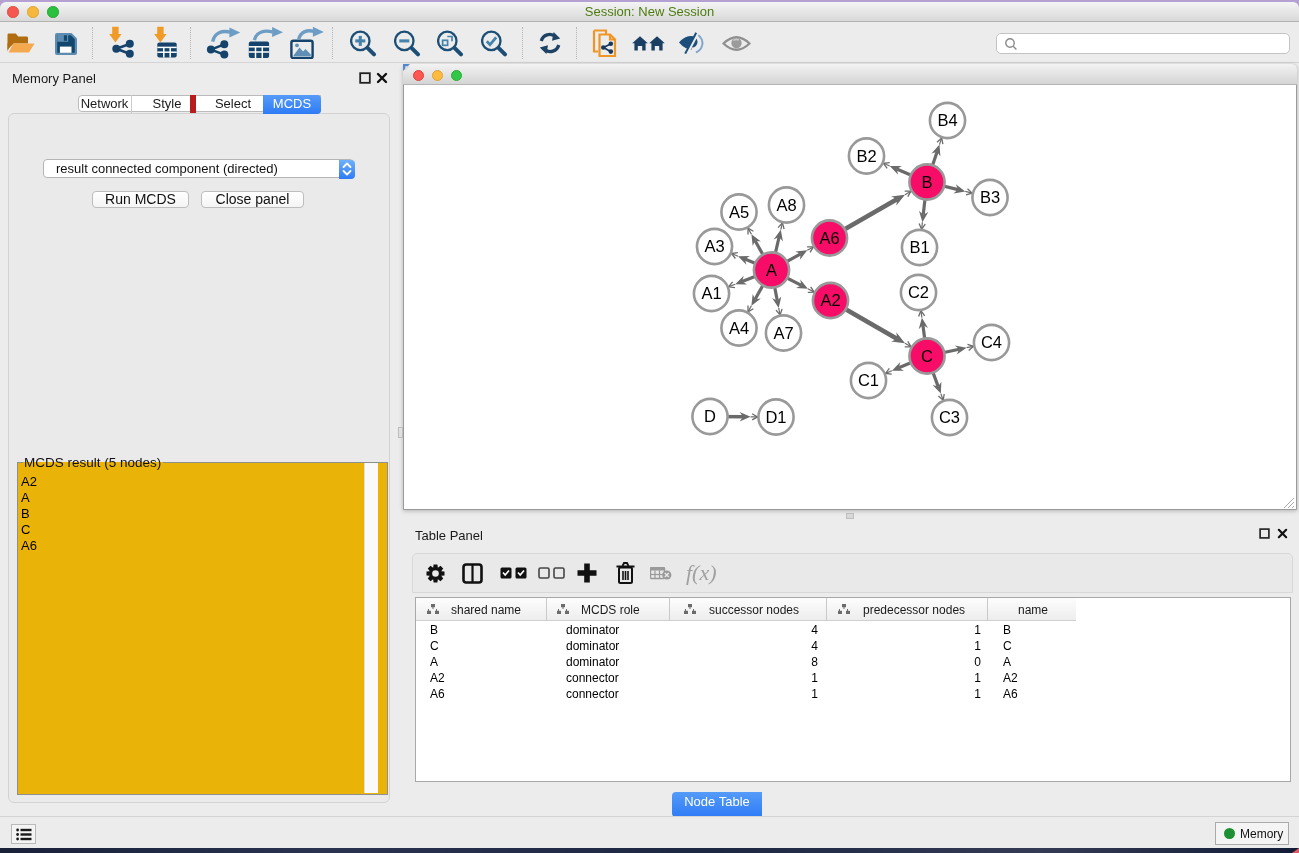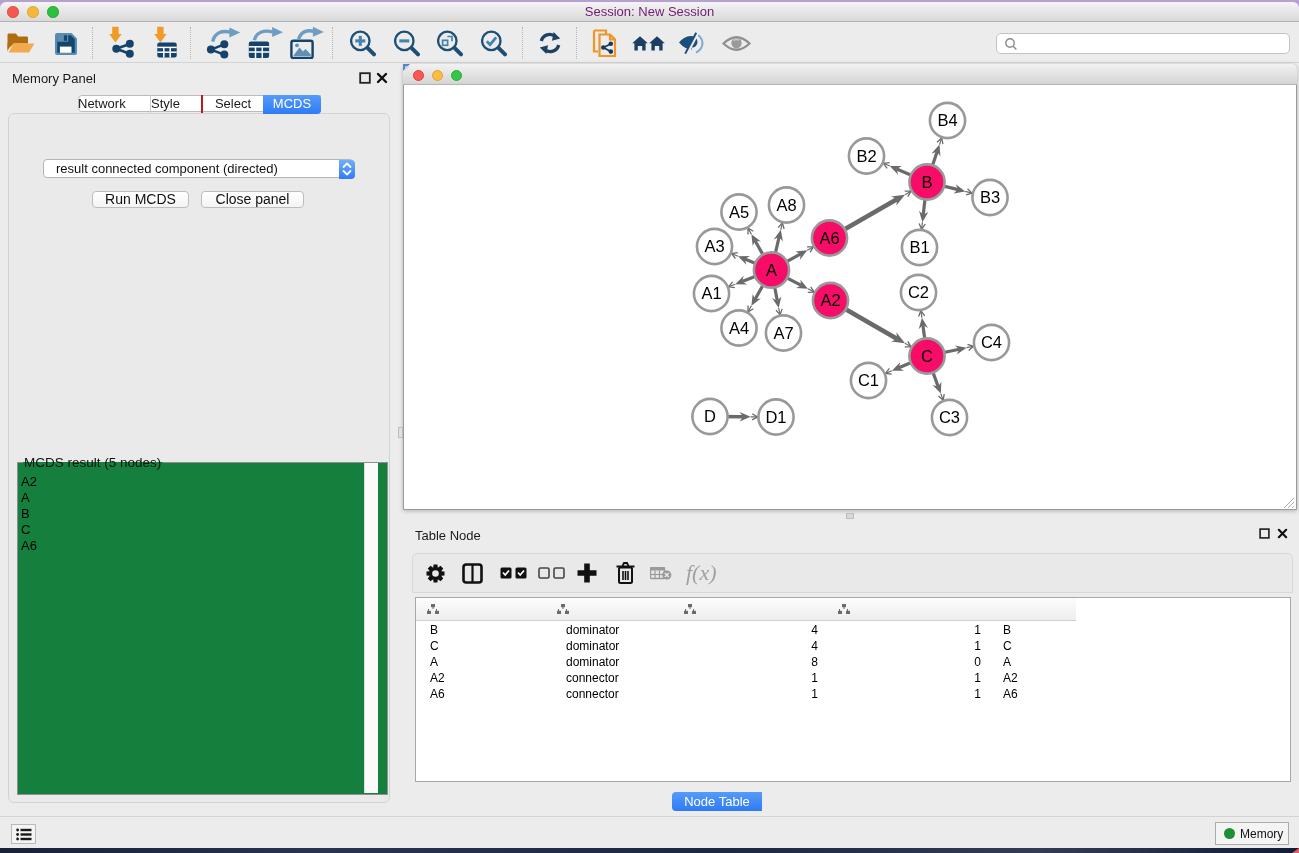--- a/index.html
+++ b/index.html
@@ -12,21 +12,21 @@
 </head>
 <body>
 <div style="position:absolute;left:0;top:0;width:1299px;height:853px;filter:opacity(1)">
 
 <div class="abs" style="left:0;top:0;width:1299px;height:10px;background:#b5a0d2"></div>
 
 <div class="abs" style="left:0;top:2px;width:1299px;height:20px;background:linear-gradient(#f4f4f4,#d9d9d9);border-bottom:1px solid #b3b3b3;border-radius:6px 6px 0 0"></div>
 <div class="abs" style="left:7.1px;top:6.2px;width:11.5px;height:11.5px;border-radius:50%;background:#f55851;border:0.5px solid #dd4b43"></div>
 <div class="abs" style="left:27.1px;top:6.2px;width:11.5px;height:11.5px;border-radius:50%;background:#f6b73d;border:0.5px solid #dfa32f"></div>
 <div class="abs" style="left:47.2px;top:6.2px;width:11.5px;height:11.5px;border-radius:50%;background:#2bc03e;border:0.5px solid #27a337"></div>
-<div class="abs" style="left:0;top:4px;width:1299px;text-align:center;font-size:13px;color:#701a75">Session: New Session</div>
+<div class="abs" style="left:0;top:4px;width:1299px;text-align:center;font-size:13px;color:#4d7c0f">Session: New Session</div>
 
 <div class="abs" style="left:0;top:23px;width:1299px;height:40px;background:#ececec;border-bottom:1px solid #d4d4d4"></div>
 
 <div class="abs" style="left:92px;top:27px;height:32px;border-left:1px dotted #b5b5b5"></div>
 <div class="abs" style="left:190px;top:27px;height:32px;border-left:1px dotted #b5b5b5"></div>
 <div class="abs" style="left:332px;top:27px;height:32px;border-left:1px dotted #b5b5b5"></div>
 <div class="abs" style="left:522px;top:27px;height:32px;border-left:1px dotted #b5b5b5"></div>
 <div class="abs" style="left:576px;top:27px;height:32px;border-left:1px dotted #b5b5b5"></div>
 
 <svg class="icon" style="left:7px;top:33px" width="28" height="20" viewBox="0 0 28 20">
@@ -176,37 +176,37 @@
     </svg>
 <svg class="abs" style="left:376px;top:72px" width="12" height="12" viewBox="0 0 12 12">
       <path d="M2 2 L10 10 M10 2 L2 10" stroke="#111" stroke-width="2.4" stroke-linecap="round"></path>
     </svg>
 
 <div class="abs" style="left:8px;top:113px;width:382px;height:690px;background:#eaeaea;border:1px solid #d2d2d2;border-radius:6px"></div>
 
 <div class="abs" style="left:78px;top:95px;width:243px;height:16.5px;background:#fff;border:1px solid #bbb;border-radius:4px 0 0 4px"></div>
 <div class="abs" style="left:263px;top:95px;width:58px;height:18.5px;background:linear-gradient(#559bf8,#2e7bf6);border-radius:0 4px 4px 0;color:#fff;font-size:13px;text-align:center;line-height:18.5px">MCDS</div>
 <div class="abs" style="left:78px;top:95px;width:185px;height:18.5px;font-size:13px;color:#1a1a1a">
-  <span style="position:absolute;left:0;width:73px;line-height:18px;border-right:1px solid #ccc;height:18px">Network</span>
-  <span style="position:absolute;left:73px;width:52px;line-height:18px;border-right:2px solid #b91c1c;height:18px">Style</span>
+  <span style="position:absolute;left:0;width:54px;text-align:center;line-height:18px;border-right:1px solid #ccc;height:18px">Network</span>
+  <span style="position:absolute;left:66px;width:52px;text-align:center;line-height:18px;border-right:6px solid #b91c1c;height:18px">Style</span>
   <span style="position:absolute;left:125px;width:60px;text-align:center;line-height:18px">Select</span>
 </div>
 
 <div class="abs" style="left:43px;top:158.5px;width:311px;height:19px;background:#fff;border:1px solid #b5b5b5;border-radius:4px"></div>
 <div class="abs" style="left:56px;top:161px;font-size:13px;color:#111">result connected component (directed)</div>
 <div class="abs" style="left:339px;top:159.5px;width:16px;height:19px;background:linear-gradient(#6fb0f9,#2e7bf6);border-radius:0 4px 4px 0"></div>
 <svg class="abs" style="left:341px;top:162px" width="12" height="14" viewBox="0 0 12 14">
       <path d="M2.5 5 L6 1.5 L9.5 5" fill="none" stroke="#fff" stroke-width="1.8" stroke-linecap="round" stroke-linejoin="round"></path>
       <path d="M2.5 9 L6 12.5 L9.5 9" fill="none" stroke="#fff" stroke-width="1.8" stroke-linecap="round" stroke-linejoin="round"></path>
     </svg>
 
 <div class="abs" style="left:92px;top:191px;width:97px;height:17px;background:linear-gradient(#ffffff,#f4f4f4);border:1px solid #bdbdbd;border-radius:4px;font-size:14px;color:#111;text-align:center;line-height:15px">Run MCDS</div>
 <div class="abs" style="left:201px;top:191px;width:103px;height:17px;background:linear-gradient(#ffffff,#f4f4f4);border:1px solid #bdbdbd;border-radius:4px;font-size:14px;color:#111;text-align:center;line-height:15px">Close panel</div>
 
-<fieldset class="abs" style="left:17px;top:455px;width:371px;height:340px;background:#15803d;border:1px solid #8f8f8f;padding:0">
+<fieldset class="abs" style="left:17px;top:455px;width:371px;height:340px;background:#eab308;border:1px solid #8f8f8f;padding:0">
 <legend style="font-size:13.5px;color:#111;margin-left:5px;padding:0 2px 0 1px">MCDS result (5 nodes)</legend>
 </fieldset>
 <div class="abs" style="left:21px;top:474px;font-size:13px;color:#000;line-height:16px">A2<br>A<br>B<br>C<br>A6</div>
 <div class="abs" style="left:364px;top:463px;width:14px;height:330px;background:#fafafa;border-left:1px solid #ddd"></div>
 
 <div class="abs" style="left:403px;top:64px;width:894px;height:446px;background:#fff;border:1px solid #9a9a9a;border-radius:5px 5px 0 0;box-shadow:0 1px 4px rgba(0,0,0,0.25)"></div>
 <div class="abs" style="left:403px;top:64px;width:894px;height:21px;background:linear-gradient(#f2f2f2,#d4d4d4);border-bottom:1px solid #b5b5b5;border-radius:5px 5px 0 0"></div>
 <svg class="abs" style="left:403px;top:64px" width="7" height="7" viewBox="0 0 7 7">
       <path d="M0 0 L7 0 L0 7 Z" fill="#5585cd"></path>
       <path d="M2.2 2.2 L7 2.2 L2.2 7 Z" fill="#dcdcdc"></path>
@@ -335,21 +335,21 @@
 <text x="372.0" y="337.8" text-anchor="middle" font-family="Liberation Sans, sans-serif" font-size="16.5" fill="#000">D1</text>
 </svg>
 
 <svg class="abs" style="left:1283px;top:497px" width="12" height="12" viewBox="0 0 12 12">
       <path d="M11 1 L1 11 M11 5 L5 11 M11 9 L9 11" stroke="#aaa" stroke-width="1"></path>
     </svg>
 <div class="abs" style="left:398px;top:427px;width:5px;height:11px;background:#e0e0e0;border:1px solid #bdbdbd"></div>
 
 <div class="abs" style="left:846px;top:513px;width:8px;height:6px;background:#d8d8d8;border:1px solid #bdbdbd"></div>
 
-<div class="abs" style="left:415px;top:528px;font-size:13px;color:#1a1a1a">Table Node</div>
+<div class="abs" style="left:415px;top:528px;font-size:13px;color:#1a1a1a">Table Panel</div>
 <svg class="abs" style="left:1259px;top:528px" width="11" height="11" viewBox="0 0 12 12">
       <rect x="1.2" y="1.2" width="9.6" height="9.6" fill="none" stroke="#222" stroke-width="1.8"></rect>
     </svg>
 <svg class="abs" style="left:1277px;top:528px" width="11" height="11" viewBox="0 0 12 12">
       <path d="M2 2 L10 10 M10 2 L2 10" stroke="#111" stroke-width="2.4" stroke-linecap="round"></path>
     </svg>
 
 <div class="abs" style="left:412px;top:553px;width:881px;height:40px;background:#e9e9e9;border:1px solid #d8d8d8;border-radius:5px 5px 0 0"></div>
 
 <div class="abs" style="left:415px;top:597px;width:876px;height:185px;background:#fff;border:1px solid #a8a8a8"></div>
@@ -388,20 +388,31 @@
 <rect x="0.5" y="0.5" width="14" height="11" rx="1" fill="none" stroke="#9a9a9a" stroke-width="1.4"></rect>
 <rect x="0.5" y="0.5" width="14" height="3" fill="#9a9a9a"></rect>
 <line x1="5" y1="3.5" x2="5" y2="11.5" stroke="#9a9a9a" stroke-width="1.2"></line>
 <line x1="9.5" y1="3.5" x2="9.5" y2="11.5" stroke="#9a9a9a" stroke-width="1.2"></line>
 <line x1="0.5" y1="7.5" x2="14.5" y2="7.5" stroke="#9a9a9a" stroke-width="1.2"></line>
 <circle cx="16.8" cy="8" r="4.6" fill="#9a9a9a"></circle>
 <path d="M14.8 6 l4 4 M18.8 6 l-4 4" stroke="#e9e9e9" stroke-width="1.4"></path>
 </svg>
 <div class="abs" style="left:686px;top:560px;font-family:'Liberation Serif',serif;font-style:italic;font-size:22px;color:#a0a0a0">f(x)</div>
 
+<div class="abs" style="left:416px;top:598px;width:660px;height:23px;font-size:12px;color:#1a1a1a">
+<span style="position:absolute;left:0;top:0;width:131px;height:23px;border-right:1px solid #c9c9c9"></span>
+<span style="position:absolute;left:131px;top:0;width:123px;height:23px;border-right:1px solid #c9c9c9"></span>
+<span style="position:absolute;left:254px;top:0;width:157px;height:23px;border-right:1px solid #c9c9c9"></span>
+<span style="position:absolute;left:411px;top:0;width:161px;height:23px;border-right:1px solid #c9c9c9"></span>
+<span style="position:absolute;left:35px;top:5px">shared name</span>
+<span style="position:absolute;left:165px;top:5px">MCDS role</span>
+<span style="position:absolute;left:293px;top:5px">successor nodes</span>
+<span style="position:absolute;left:447px;top:5px">predecessor nodes</span>
+<span style="position:absolute;left:602px;top:5px">name</span>
+</div>
 <svg class="icon" style="left:427px;top:603px" width="12" height="12" viewBox="0 0 12 12">
       <g fill="#6b6b6b">
         <rect x="4" y="1" width="4" height="3.2"></rect>
         <rect x="0" y="7.8" width="4" height="3.2"></rect>
         <rect x="8" y="7.8" width="4" height="3.2"></rect>
         <path d="M5.5 4 h1 v2 h-4.5 v2 h-1 v-2 h9 v2 h-1 v-2 h-3.5z"></path>
       </g>
     </svg>
 <svg class="icon" style="left:557px;top:603px" width="12" height="12" viewBox="0 0 12 12">
       <g fill="#6b6b6b">
@@ -459,21 +470,21 @@
       </div>
 <div style="position:relative;height:16px">
         <span style="position:absolute;left:14px;top:2px">A6</span>
         <span style="position:absolute;left:150px;top:2px">connector</span>
         <span style="position:absolute;left:330px;top:2px;width:72px;text-align:right">1</span>
         <span style="position:absolute;left:490px;top:2px;width:75px;text-align:right">1</span>
         <span style="position:absolute;left:587px;top:2px">A6</span>
       </div>
 </div>
 
-<div class="abs" style="left:672px;top:792px;width:90px;height:19px;background:linear-gradient(#559bf8,#2e7bf6);border-radius:4px 0 0 4px;color:#fff;font-size:13px;text-align:center;line-height:19px">Node Table</div>
+<div class="abs" style="left:672px;top:792px;width:90px;height:25px;background:linear-gradient(#559bf8,#2e7bf6);border-radius:4px 0 0 4px;color:#fff;font-size:13px;text-align:center;line-height:19px">Node Table</div>
 
 <div class="abs" style="left:0;top:816px;width:1299px;height:32px;background:#ececec;border-top:1px solid #d4d4d4"></div>
 <div class="abs" style="left:11px;top:824px;width:25px;height:20px;background:#f4f4f4;border:1px solid #b9b9b9"></div>
 <svg class="abs" style="left:16px;top:828px" width="16" height="13" viewBox="0 0 16 13">
       <g fill="#1a1a1a">
         <circle cx="1.6" cy="2" r="1.4"></circle>
         <circle cx="1.6" cy="6.5" r="1.4"></circle>
         <circle cx="1.6" cy="11" r="1.4"></circle>
         <rect x="4.5" y="0.8" width="11" height="2.4"></rect>
         <rect x="4.5" y="5.3" width="11" height="2.4"></rect>

